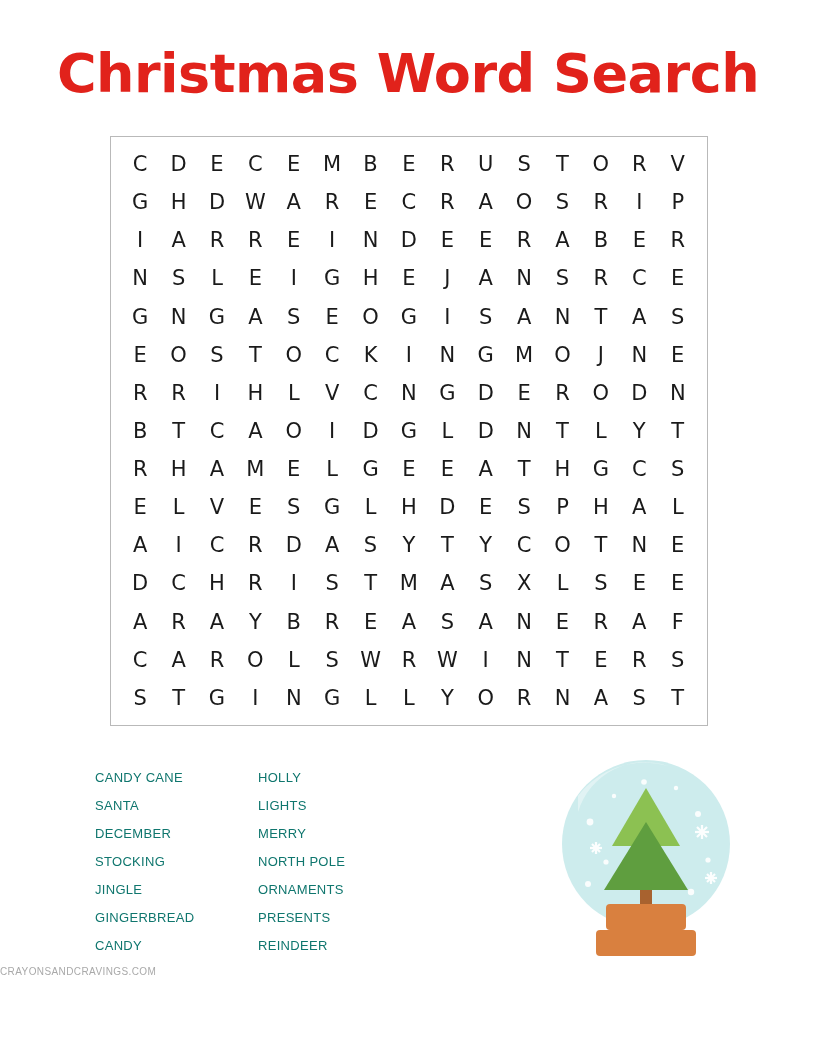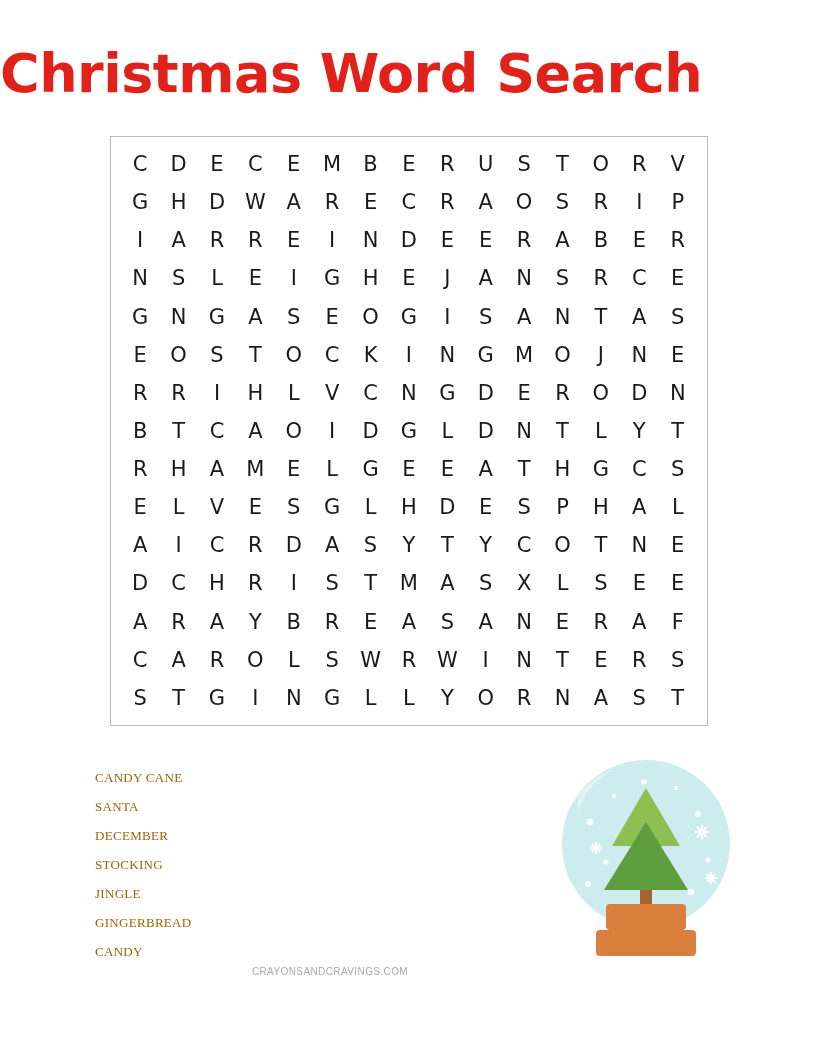--- a/index.html
+++ b/index.html
@@ -18,21 +18,21 @@
     position: relative;
     width: 816px;
     height: 1056px;
     box-sizing: border-box;
   }
   .title {
     position: absolute;
     top: 42px;
     left: 0;
     width: 816px;
-    text-align: left;
+    text-align: center;
     color: #e1221b;
     font-size: 54px;
     font-weight: bold;
     letter-spacing: -0.5px;
     font-family: "DejaVu Sans", sans-serif;
   }
   .grid-box {
     position: absolute;
     left: 110px;
     top: 136px;
@@ -66,31 +66,31 @@
     flex-direction: row;
   }
   .wordcol {
     width: 163px;
   }
   .wordcol:nth-child(3) {
     width: 124px;
   }
   .word {
     font-size: 13px;
-    color: #a16207;
+    color: #0f766e;
     letter-spacing: 0.3px;
     margin-bottom: 13px;
-    font-family: Liberation Serif, serif;
+    font-family: Liberation Sans, sans-serif;
   }
   .credit {
     position: absolute;
     left: 0;
     top: 966px;
     width: 660px;
-    text-align: center;
+    text-align: left;
     font-size: 10px;
     letter-spacing: 0.4px;
     color: #a9a9a9;
     font-family: "Liberation Sans", sans-serif;
   }
   .snowglobe {
     position: absolute;
     left: 548px;
     top: 752px;
     width: 196px;
@@ -368,20 +368,29 @@
 
   <div class="wordlists">
     <div class="wordcol">
       <div class="word">CANDY CANE</div>
       <div class="word">SANTA</div>
       <div class="word">DECEMBER</div>
       <div class="word">STOCKING</div>
       <div class="word">JINGLE</div>
       <div class="word">GINGERBREAD</div>
       <div class="word">CANDY</div>
+    </div>
+    <div class="wordcol">
+      <div class="word">HOLLY</div>
+      <div class="word">LIGHTS</div>
+      <div class="word">MERRY</div>
+      <div class="word">NORTH POLE</div>
+      <div class="word">ORNAMENTS</div>
+      <div class="word">PRESENTS</div>
+      <div class="word">REINDEER</div>
     </div>
   </div>
 
   <div class="credit">CRAYONSANDCRAVINGS.COM</div>
 
   <div class="snowglobe">
     <svg width="196" height="215" viewBox="0 0 196 215" xmlns="http://www.w3.org/2000/svg">
       <circle cx="98" cy="92" r="84" fill="#cdeced"></circle>
       <path d="M30 44 A84 84 0 0 1 120 14 A70 70 0 0 0 30 60 Z" fill="#e4f5f5" opacity="0.85"></path>
       <g fill="#ffffff" opacity="0.9">

